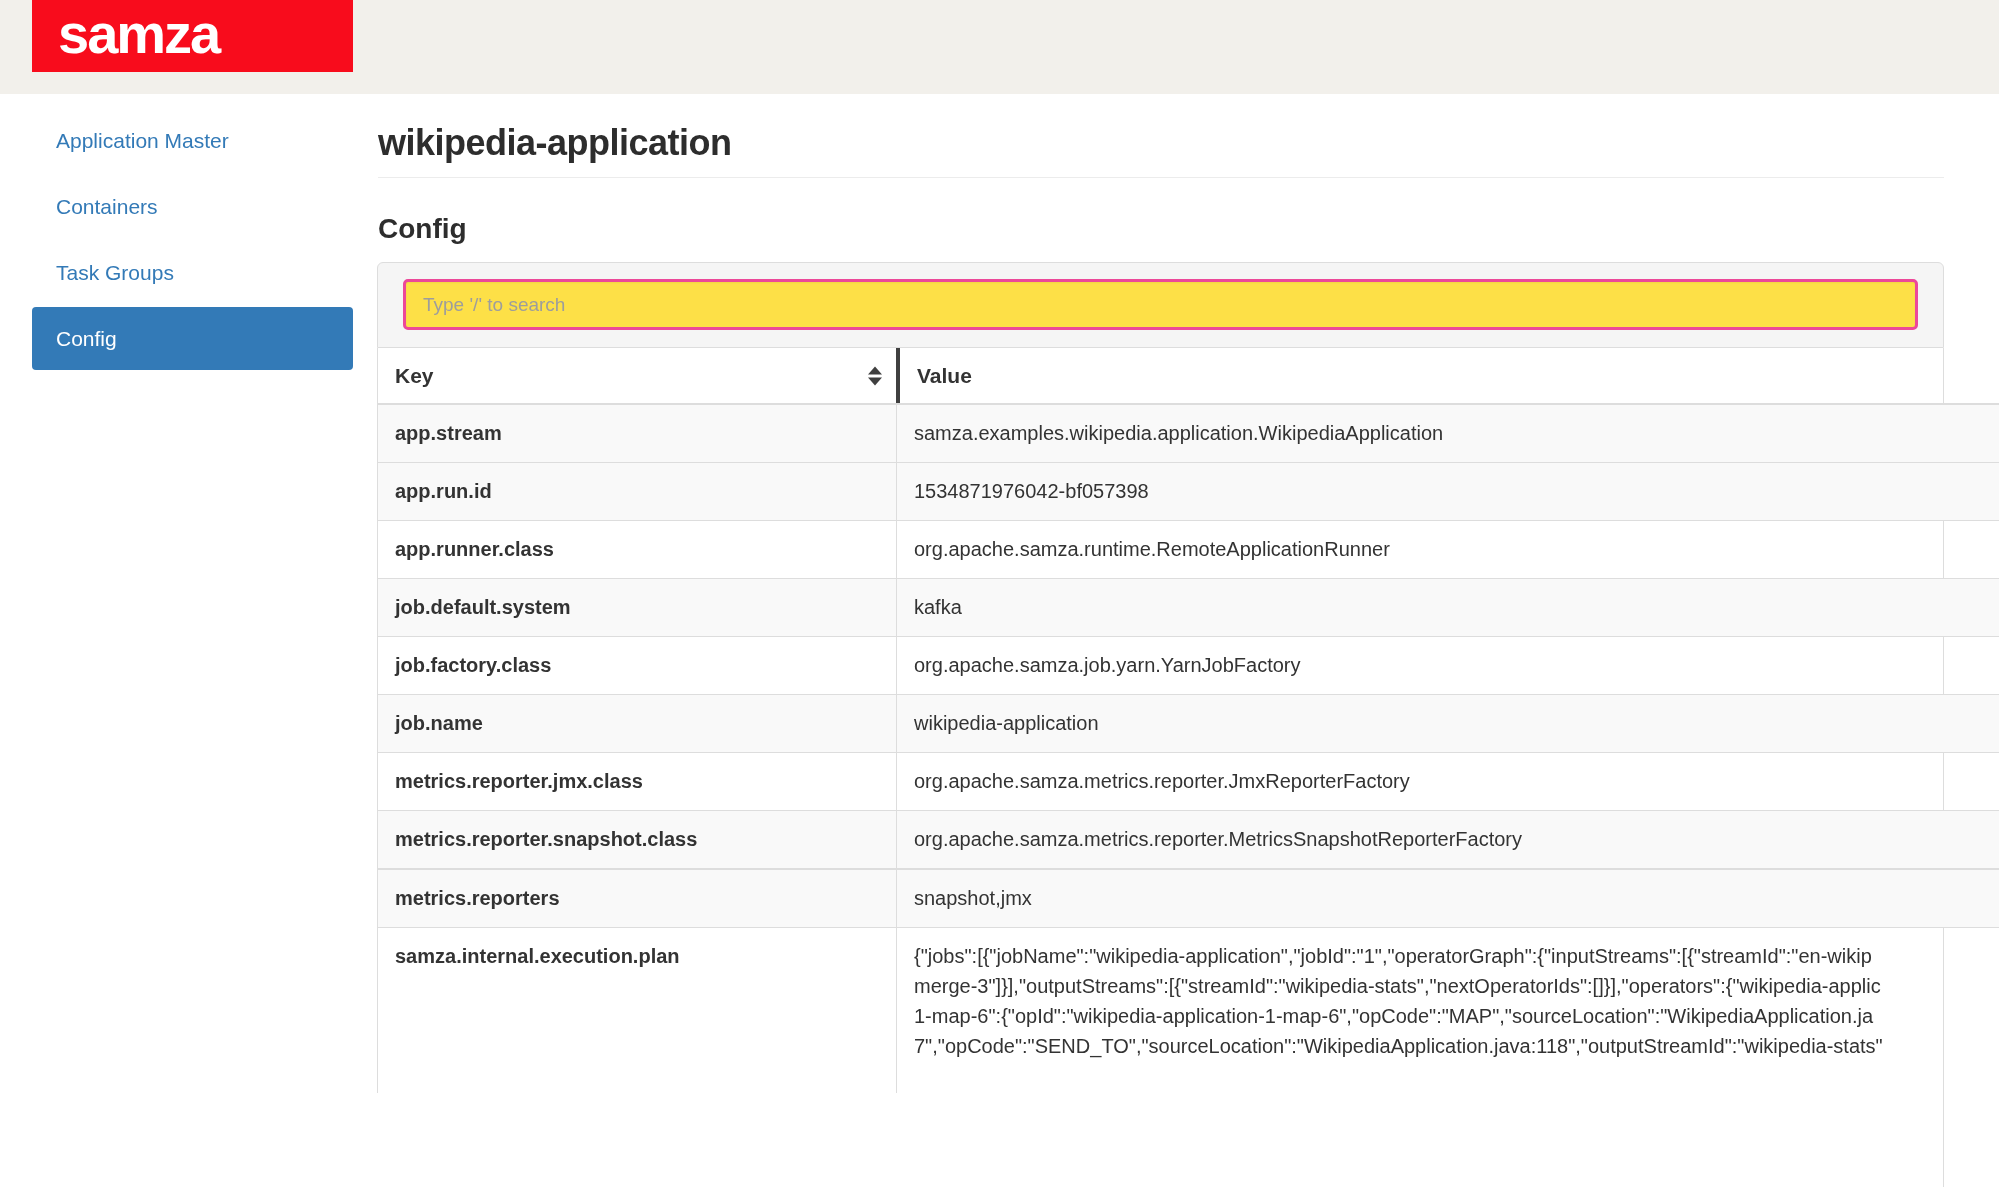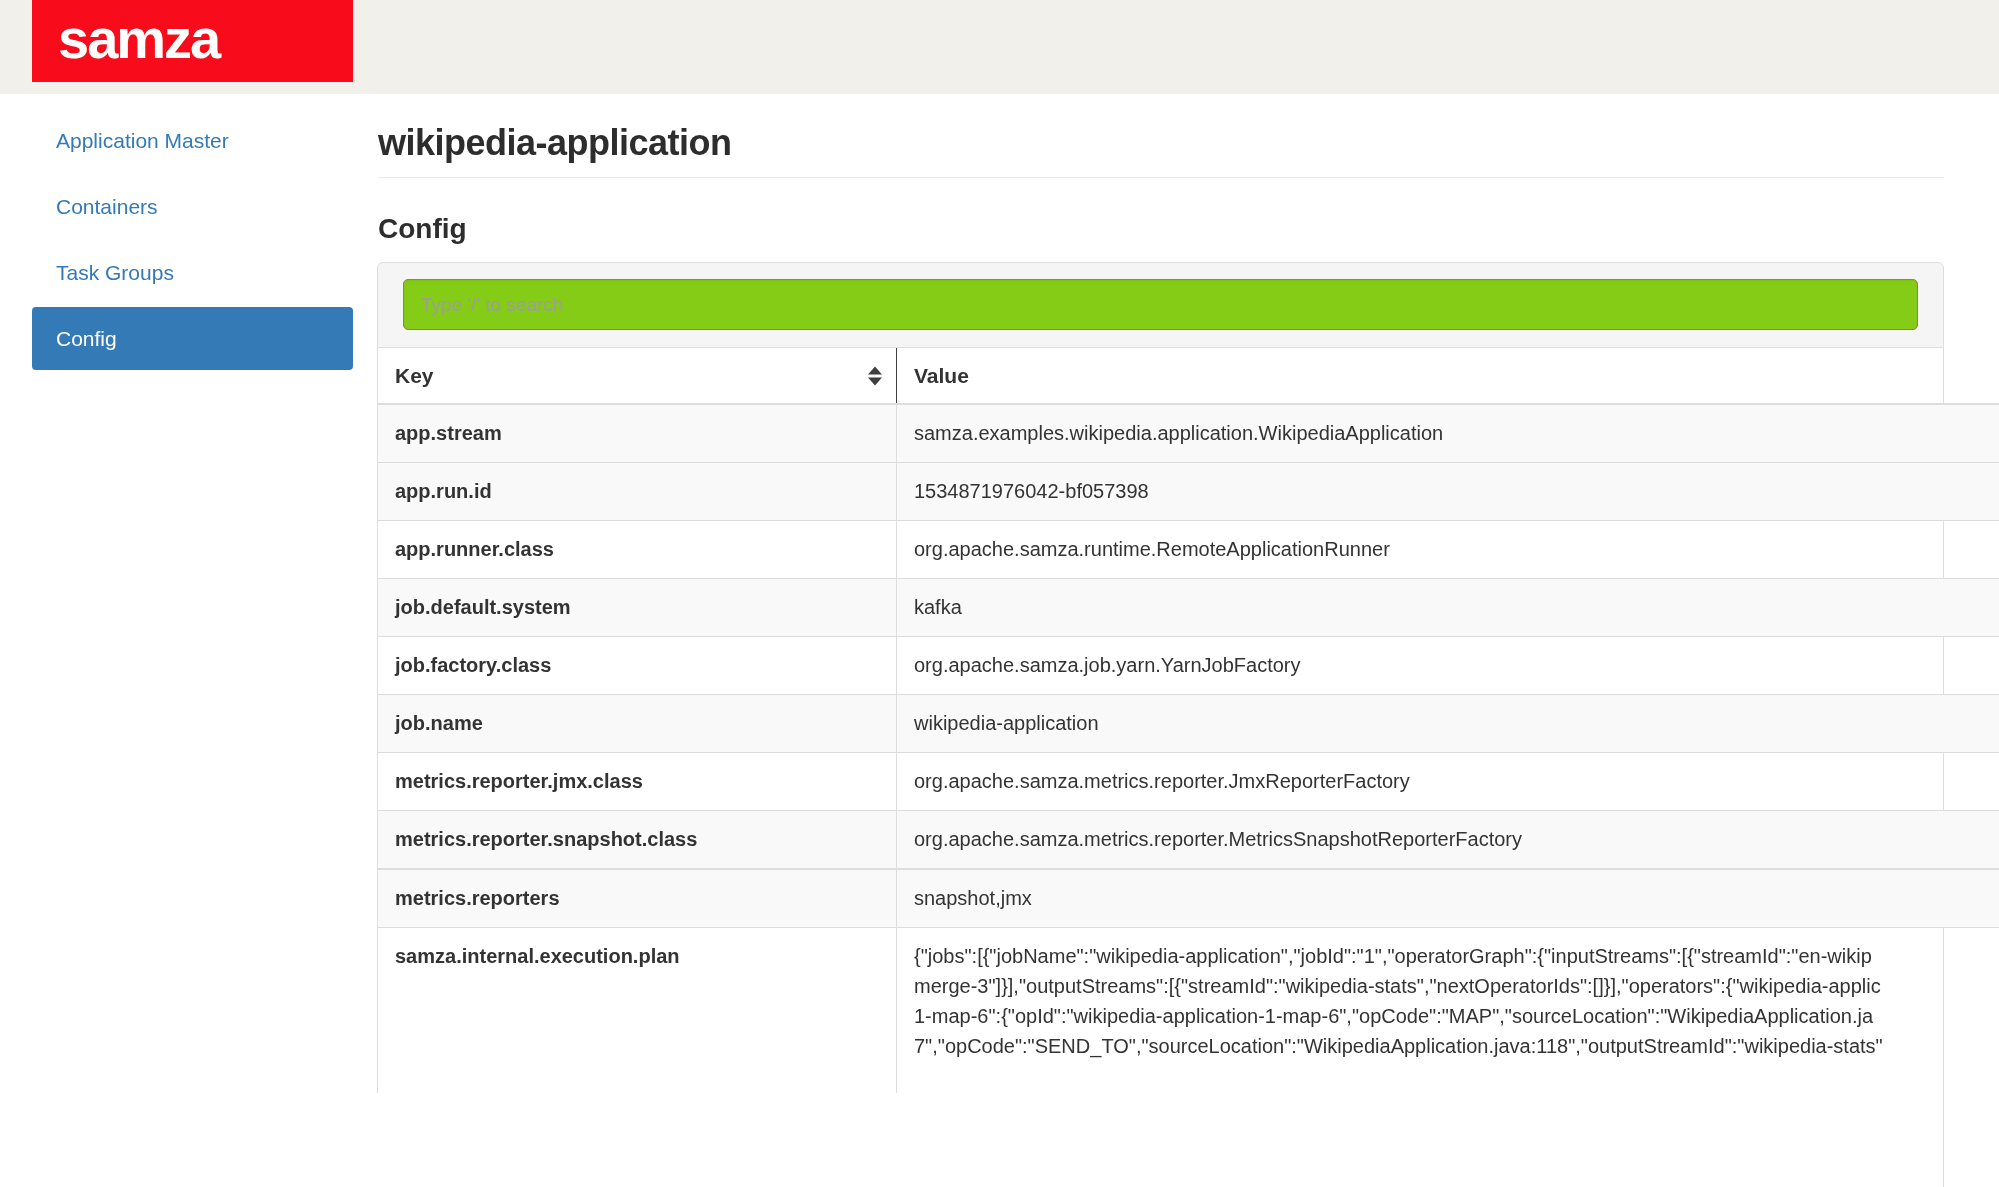--- a/index.html
+++ b/index.html
@@ -4,51 +4,51 @@
 <style>
   * { margin:0; padding:0; box-sizing:border-box; }
   html,body { background:#fff; }
   body {
     width:1999px; height:1187px; position:relative; overflow:hidden;
     font-family:"Liberation Sans", sans-serif; color:#333;
   }
 
   
   .topbar { position:absolute; left:0; top:0; width:1999px; height:94px; background:#f2f0eb; }
-  .logo { position:absolute; left:32px; top:0; width:321px; height:82px; background:#f80c1c;
+  .logo { position:absolute; left:32px; top:0; width:321px; height:72px; background:#f80c1c;
           display:flex; align-items:center; padding-left:26px; cursor:pointer; }
   .logo-text { color:#fff; font-size:56px; font-weight:bold; letter-spacing:-2px; line-height:1; padding-bottom:4px; }
 
   
   .sidebar { position:absolute; left:32px; top:109px; width:321px; }
   .side-item { height:63px; margin-bottom:3px; display:flex; align-items:center; padding-left:24px;
                font-size:21px; color:#337ab7; border-radius:4px; cursor:pointer; }
   .side-item.active { background:#337ab7; color:#fff; }
 
   
   .page-title { position:absolute; left:378px; top:122px; font-size:36px; font-weight:bold;
                 letter-spacing:-0.5px; color:#2d2d2d; }
   .title-rule { position:absolute; left:378px; top:177px; width:1566px; height:1px; background:#ececec; }
   .section-heading { position:absolute; left:378px; top:213px; font-size:28px; font-weight:bold; color:#2d2d2d; }
 
   
   .panel-heading { position:absolute; left:377px; top:262px; width:1567px; height:86px;
                    background:#f5f5f5; border:1px solid #ddd; border-radius:6px 6px 0 0; }
   .search-input { display:block; margin:16px 25px; width:calc(100% - 50px); height:51px;
-                  border:1px solid #ec4899; border-radius:5px; background:#84cc16;
+                  border:3px solid #ec4899; border-radius:5px; background:#fde047;
                   font-family:inherit; font-size:19px; padding:0 17px; color:#555; outline:none;
                   box-shadow: inset 0 1px 2px rgba(0,0,0,.05); }
   .search-input::placeholder { color:#9d9d9d; }
 
   
   .vline { position:absolute; left:1943px; top:348px; width:1px; height:839px; background:#ddd; z-index:0; }
   .config-table { position:absolute; left:377px; top:348px; width:1622px; border-left:1px solid #ddd; z-index:1; }
   .t-head { display:flex; height:57px; border-bottom:2px solid #ddd; font-weight:bold; font-size:21px; }
   .th-key { flex:0 0 518px; padding:0 17px; position:relative; display:flex; align-items:center; cursor:pointer; }
-  .th-value { flex:1; border-left:1px solid #404040; padding:0 17px; display:flex; align-items:center; cursor:pointer; }
+  .th-value { flex:1; border-left:4px solid #404040; padding:0 17px; display:flex; align-items:center; cursor:pointer; }
   .sort-icon { position:absolute; right:14px; top:50%; transform:translateY(-50%);
                display:flex; flex-direction:column; align-items:center; gap:3px; }
   .tri-up   { width:0; height:0; border-left:7px solid transparent; border-right:7px solid transparent;
               border-bottom:8px solid #3f3f3f; }
   .tri-down { width:0; height:0; border-left:7px solid transparent; border-right:7px solid transparent;
               border-top:8px solid #3f3f3f; }
 
   .t-row { display:flex; border-bottom:1px solid #ddd; font-size:20px; line-height:25px; }
   .t-row.odd { background:#f9f9f9; }
   .t-row.last { border-bottom:none; min-height:165px; }

